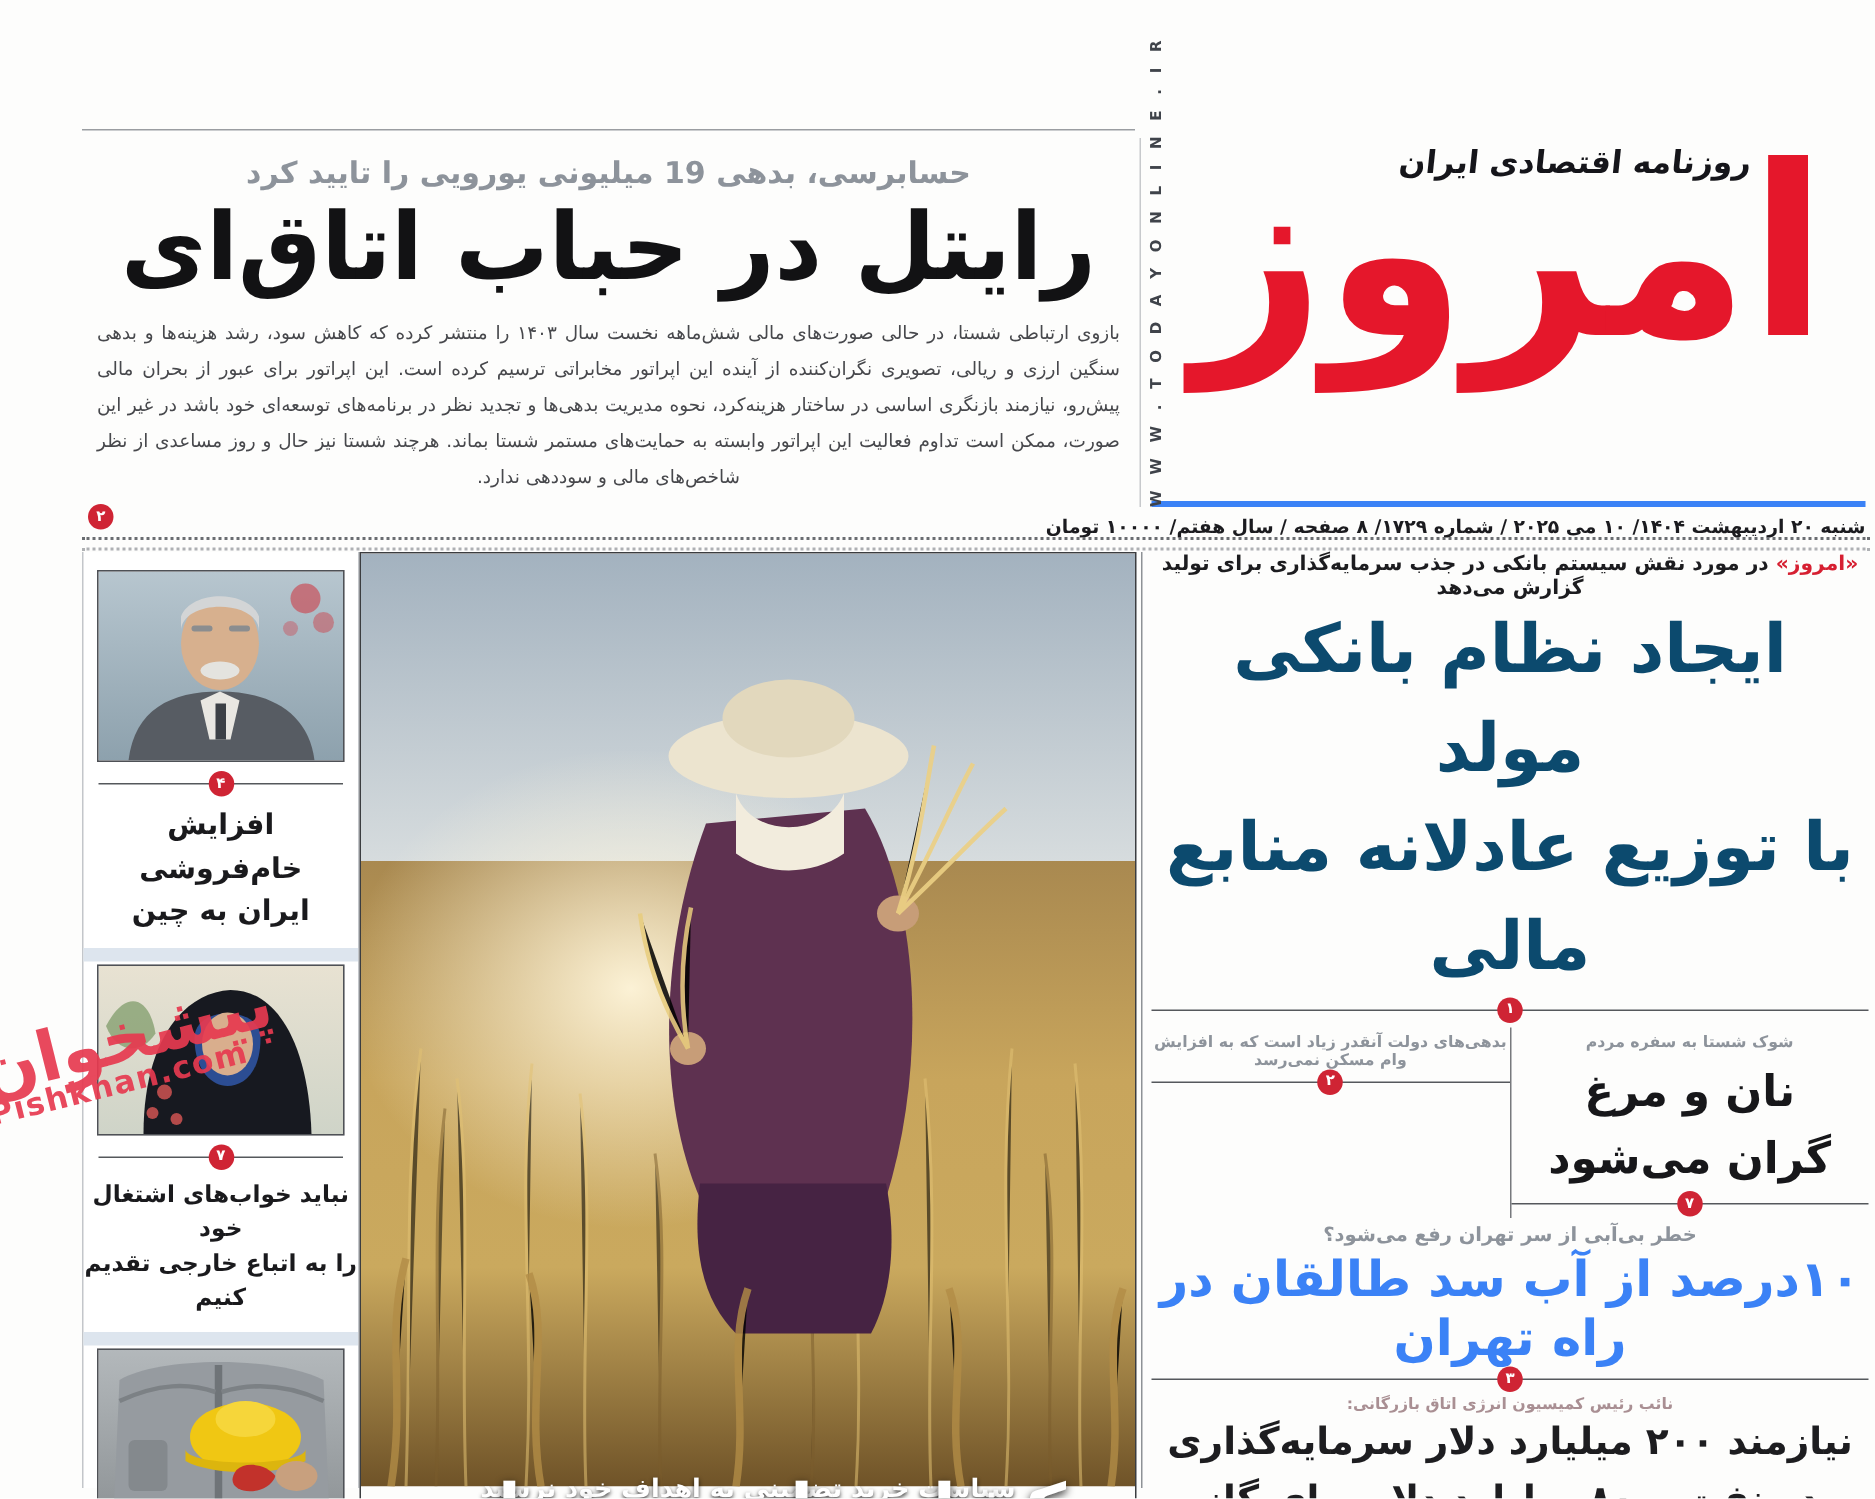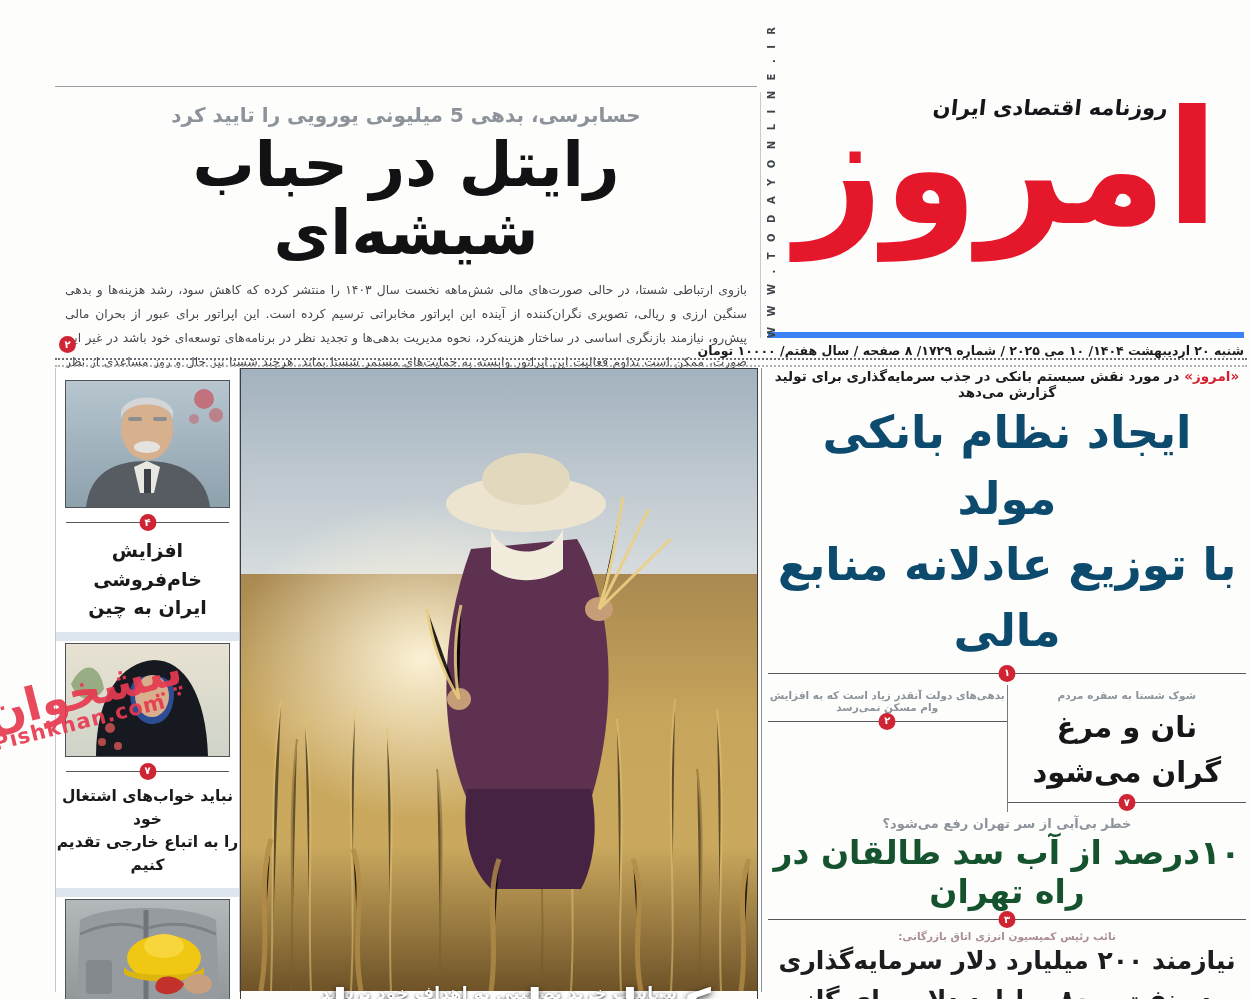--- a/index.html
+++ b/index.html
@@ -15,21 +15,21 @@
   .rule .circ{position:absolute;top:0;left:50%;transform:translateX(-50%);}
   .kicker-gray{color:#8d939b;font-weight:700;}
 
   
   .masthead{position:absolute;left:768px;top:58px;width:478px;height:300px;}
   .tagline{position:absolute;top:38px;right:78px;font-size:21px;font-weight:700;color:#15151a;
            transform:skewX(-6deg);}
   .logo{position:absolute;top:8px;right:0;left:0;text-align:center;color:#e5172b;
         font-size:152px;font-weight:700;line-height:1.35;letter-spacing:-4px;
         transform:scaleY(1.04);}
-  .dateline{position:absolute;bottom:0;left:0;right:2px;border-top:6px solid #3b82f6;
+  .dateline{position:absolute;bottom:0;left:0;right:2px;border-top:4px solid #3b82f6;
             padding-top:5px;font-size:12.5px;font-weight:700;color:#1b1b1f;text-align:center;
             white-space:nowrap;}
   .site-vert{position:absolute;left:766px;top:338px;transform:rotate(-90deg);transform-origin:0 0;
              direction:ltr;font-size:10px;font-weight:700;color:#3f434a;letter-spacing:3.5px;
              white-space:nowrap;width:245px;}
   .vr0{position:absolute;left:760px;top:92px;height:246px;border-left:1px solid #c7c9cc;}
 
   
   .lead{position:absolute;left:55px;top:86px;width:702px;height:270px;border-top:1px solid #9a9da1;
         text-align:center;}
@@ -51,21 +51,21 @@
   .ms-kicker{text-align:center;font-size:13.5px;font-weight:700;color:#1c1c1f;}
   .ms-kicker .hl{color:#d61f31;}
   .ms-headline{text-align:center;font-size:45px;font-weight:900;color:#0c4a6e;line-height:1.47;
                letter-spacing:-1px;}
   .duo{display:flex;direction:rtl;margin-top:2px;}
   .duo-cell{flex:1 1 50%;text-align:center;padding-top:4px;}
   .duo-cell.first{border-left:1px solid #77797d;}
   .duo-kicker{font-size:10.5px;}
   .duo-title{font-size:29px;font-weight:900;color:#17171a;line-height:1.55;margin-top:4px;}
   .mid-kicker{text-align:center;font-size:13px;margin-top:4px;}
-  .water-title{text-align:center;font-size:33px;font-weight:900;color:#14532d;margin-top:2px;
+  .water-title{text-align:center;font-size:33px;font-weight:900;color:#3b82f6;margin-top:2px;
                letter-spacing:-1px;}
   .tiny-kicker{text-align:center;font-size:10.5px;color:#a98f93;font-weight:700;margin-top:1px;}
   .energy-title{text-align:center;font-size:25px;font-weight:700;color:#1d1d20;line-height:1.55;}
 
   
   .sidebar{position:absolute;left:55px;top:368px;width:183px;height:624px;
            border-left:1px solid #c3c6ca;border-right:1px solid #c3c6ca;background:#fff;}
   .sb-photo{margin:12px 9px 0;border:1px solid #4e5156;overflow:hidden;background:#ccc;}
   .sb-photo svg{display:block;}
   .sidebar .rule{margin:6px 10px 0;}
@@ -97,22 +97,22 @@
 
   <div class="masthead">
     <div class="tagline">روزنامه اقتصادی ایران</div>
     <div class="logo">امروز</div>
     <div class="dateline">شنبه ۲۰ اردیبهشت ۱۴۰۴/ ۱۰ می ۲۰۲۵ / شماره ۱۷۲۹/ ۸ صفحه / سال هفتم/ ۱۰۰۰۰ تومان</div>
   </div>
   <div class="site-vert">W W W . T O D A Y O N L I N E . I R</div>
   <div class="vr0"></div>
 
   <div class="lead">
-    <div class="lead-kicker kicker-gray">حسابرسی، بدهی 5 میلیونی یورویی را تایید کرد</div>
-    <div class="lead-headline">رایتل در حباب شیشه‌ای</div>
+    <div class="lead-kicker kicker-gray">حسابرسی، بدهی 19 میلیونی یورویی را تایید کرد</div>
+    <div class="lead-headline">رایتل در حباب اتاق‌ای</div>
     <div class="lead-body">بازوی ارتباطی شستا، در حالی صورت‌های مالی شش‌ماهه نخست سال ۱۴۰۳ را منتشر کرده که کاهش سود، رشد هزینه‌ها و بدهی سنگین ارزی و ریالی، تصویری نگران‌کننده از آینده این اپراتور مخابراتی ترسیم کرده است. این اپراتور برای عبور از بحران مالی پیش‌رو، نیازمند بازنگری اساسی در ساختار هزینه‌کرد، نحوه مدیریت بدهی‌ها و تجدید نظر در برنامه‌های توسعه‌ای خود باشد در غیر این صورت، ممکن است تداوم فعالیت این اپراتور وابسته به حمایت‌های مستمر شستا بماند. هرچند شستا نیز حال و روز مساعدی از نظر شاخص‌های مالی و سوددهی ندارد.</div>
     <span class="circ">۲</span>
   </div>
 
   <div class="dotband"></div>
 
   <div class="sidebar">
 
     <div class="sb-photo" style="height:126px;">
       <svg width="163" height="126" viewBox="0 0 163 126">

